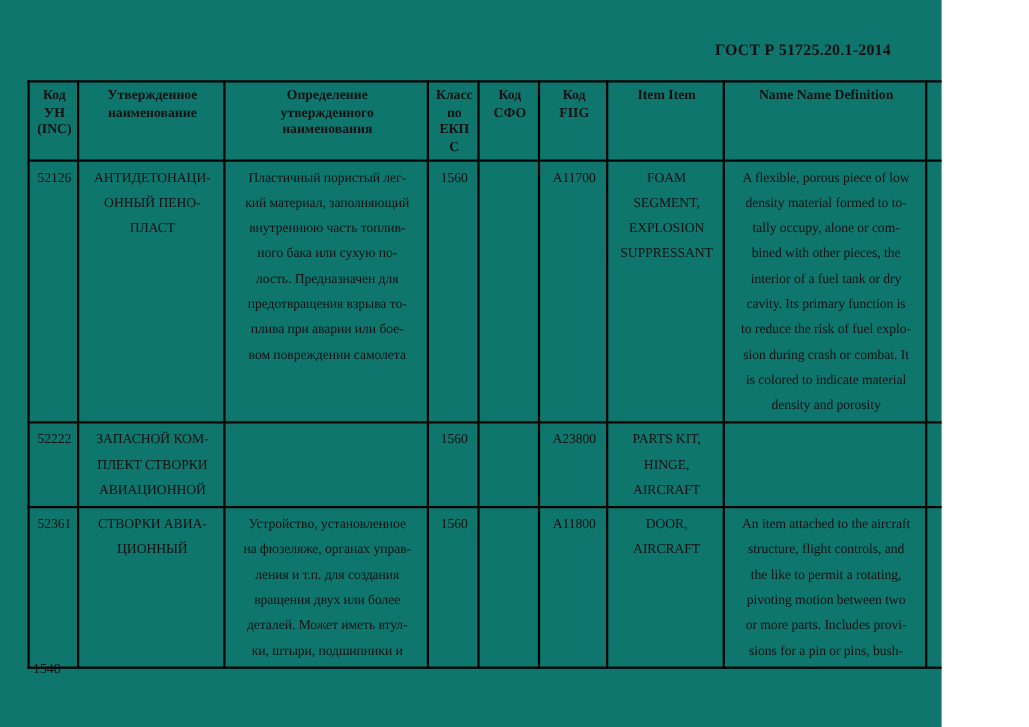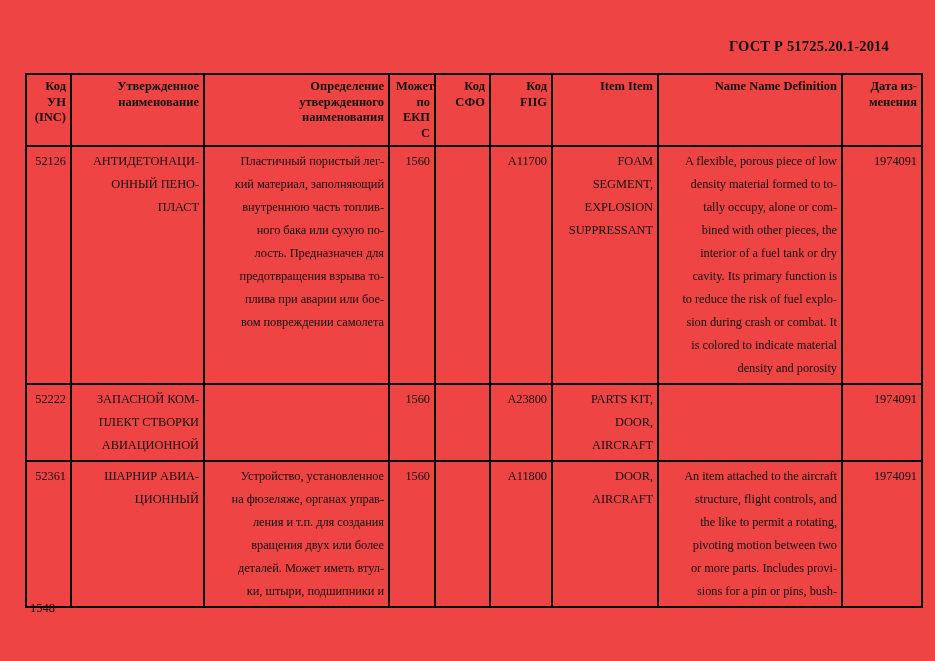--- a/index.html
+++ b/index.html
@@ -4,23 +4,23 @@
 <style>
   html, body {
     margin: 0;
     padding: 0;
     background: #ffffff;
     font-family: "Liberation Serif", "DejaVu Serif", serif;
     color: #111111;
   }
   .page {
     position: relative;
-    width: 935px;
+    width: 856px;
     height: 661px;
-    background: #ef4444;
+    background: #0f766e;
     overflow: hidden;
   }
   .doc-number {
     position: absolute;
     top: 38px;
     right: 46px;
     font-size: 14.5px;
     font-weight: bold;
     letter-spacing: 0.2px;
     white-space: nowrap;
@@ -39,21 +39,21 @@
   table.catalog col.c4 { width: 46px; }
   table.catalog col.c5 { width: 55px; }
   table.catalog col.c6 { width: 62px; }
   table.catalog col.c7 { width: 106px; }
   table.catalog col.c8 { width: 184px; }
   table.catalog col.c9 { width: 80px; }
   table.catalog th,
   table.catalog td {
     border: 2px solid #000000;
     vertical-align: top;
-    text-align: right;
+    text-align: center;
     white-space: pre-line;
     overflow: hidden;
   }
   table.catalog th {
     font-size: 12.5px;
     font-weight: bold;
     line-height: 15.5px;
     padding: 4px 4px 4px 6px;
     height: 60px;
   }
@@ -96,21 +96,21 @@
     <thead>
       <tr>
         <th>Код
 УН
 (INC)</th>
         <th>Утвержденное
 наименование</th>
         <th>Определение
 утвержденного
 наименования</th>
-        <th>Может
+        <th>Класс
 по
 ЕКП
 С</th>
         <th>Код
 СФО</th>
         <th>Код
 FIIG</th>
         <th>Item Item</th>
         <th>Name Name Definition</th>
         <th>Дата из-
@@ -153,28 +153,28 @@
       <tr class="row-2">
         <td>52222</td>
         <td>ЗАПАСНОЙ КОМ-
 ПЛЕКТ СТВОРКИ
 АВИАЦИОННОЙ</td>
         <td></td>
         <td>1560</td>
         <td></td>
         <td>A23800</td>
         <td>PARTS KIT,
-DOOR,
+HINGE,
 AIRCRAFT</td>
         <td></td>
         <td>1974091</td>
       </tr>
       <tr class="row-3">
         <td>52361</td>
-        <td>ШАРНИР АВИА-
+        <td>СТВОРКИ АВИА-
 ЦИОННЫЙ</td>
         <td>Устройство, установленное
 на фюзеляже, органах управ-
 ления и т.п. для создания
 вращения двух или более
 деталей. Может иметь втул-
 ки, штыри, подшипники и</td>
         <td>1560</td>
         <td></td>
         <td>A11800</td>

